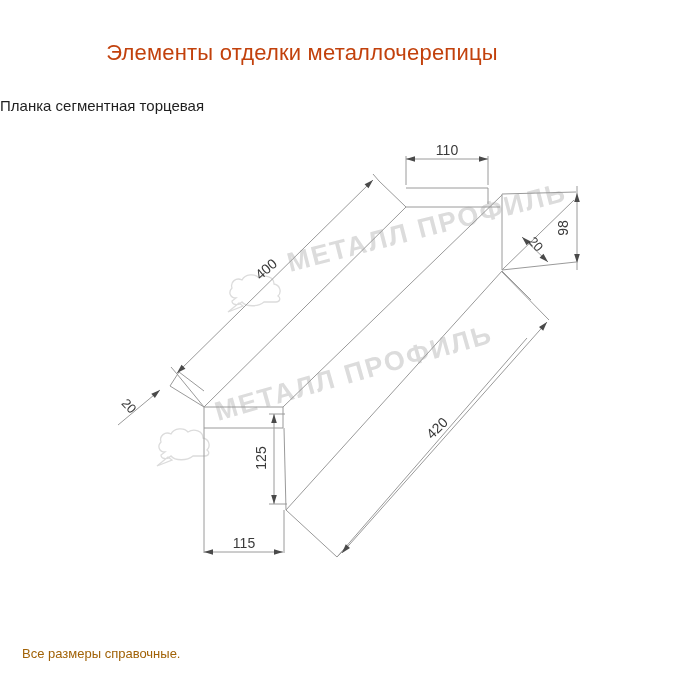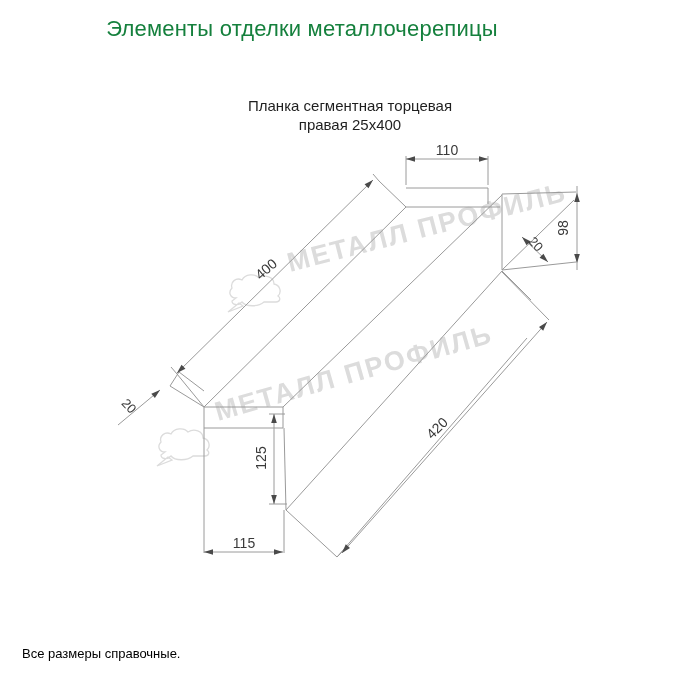--- a/index.html
+++ b/index.html
@@ -1,42 +1,41 @@
 <!DOCTYPE html>
 <html><head>
 <meta charset="utf-8">
 <style>
   html,body{margin:0;padding:0;}
   body{
     width:700px;height:700px;position:relative;background:#ffffff;
     font-family:"Liberation Sans", sans-serif;overflow:hidden;
   }
   .title{
-    position:absolute;top:16px;left:0;width:604px;text-align:center;
-    font-size:22px;font-weight:500;color:#15803d;letter-spacing:0.2px;
+    position:absolute;top:40px;left:0;width:604px;text-align:center;
+    font-size:22px;font-weight:500;color:#c2410c;letter-spacing:0.2px;
   }
   .subtitle{
-    position:absolute;top:96px;left:0;width:700px;text-align:center;
+    position:absolute;top:96px;left:0;width:700px;text-align:left;
     font-size:15px;line-height:19px;color:#1f1f1f;
   }
   .drawing-wrap{position:absolute;top:0;left:0;width:700px;height:700px;}
   svg{display:block;}
   .footnotes{
     position:absolute;left:22px;top:644px;
-    font-size:13px;line-height:20px;color:#000000;
+    font-size:13px;line-height:20px;color:#a16207;
   }
 </style>
 </head>
 <body>
 
 <div class="title">Элементы отделки металлочерепицы</div>
 
 <div class="subtitle">
   <div>Планка сегментная торцевая</div>
-  <div>правая 25х400</div>
 </div>
 
 <div class="drawing-wrap">
   <svg id="drawing-svg" width="700" height="700" viewBox="0 0 700 700" xmlns="http://www.w3.org/2000/svg">
       <path d="M8,22 C2,22 0,16 4,12 C2,6 8,1 14,4 C17,-2 27,-3 31,2 C37,-2 46,1 46,8 C52,9 54,16 50,20 C53,22 52,26 48,26 L36,26 C30,31 18,31 14,26 C10,30 4,29 4,25 Z M11,27 L0,36 L15,30 Z" transform="translate(228,276)" fill="#ffffff" stroke="#dcdcdc" stroke-width="1.3"></path>
       <path d="M8,22 C2,22 0,16 4,12 C2,6 8,1 14,4 C17,-2 27,-3 31,2 C37,-2 46,1 46,8 C52,9 54,16 50,20 C53,22 52,26 48,26 L36,26 C30,31 18,31 14,26 C10,30 4,29 4,25 Z M11,27 L0,36 L15,30 Z" transform="translate(157,430)" fill="#ffffff" stroke="#dcdcdc" stroke-width="1.3"></path>
       <text transform="translate(290,272) rotate(-14.5)" font-size="27" font-weight="bold" letter-spacing="2" fill="#dcdcdc" font-family="&quot;Liberation Sans&quot;, sans-serif">МЕТАЛЛ ПРОФИЛЬ</text>
       <text transform="translate(218,421) rotate(-16)" font-size="27" font-weight="bold" letter-spacing="2" fill="#dcdcdc" font-family="&quot;Liberation Sans&quot;, sans-serif">МЕТАЛЛ ПРОФИЛЬ</text>
       <line x1="204" y1="407" x2="406" y2="207" stroke="#9a9a9a" stroke-width="1"></line>
       <line x1="406" y1="188" x2="488" y2="188" stroke="#9a9a9a" stroke-width="1"></line>

